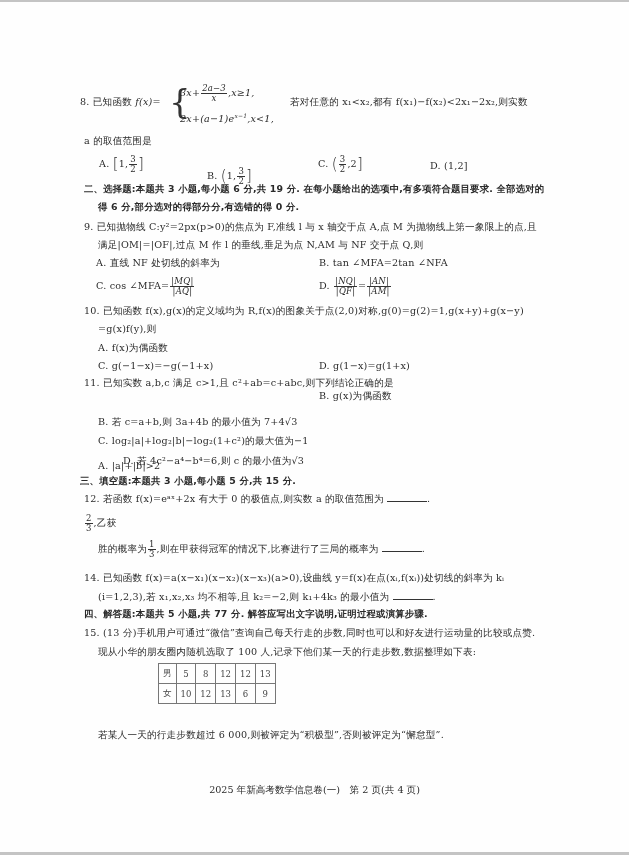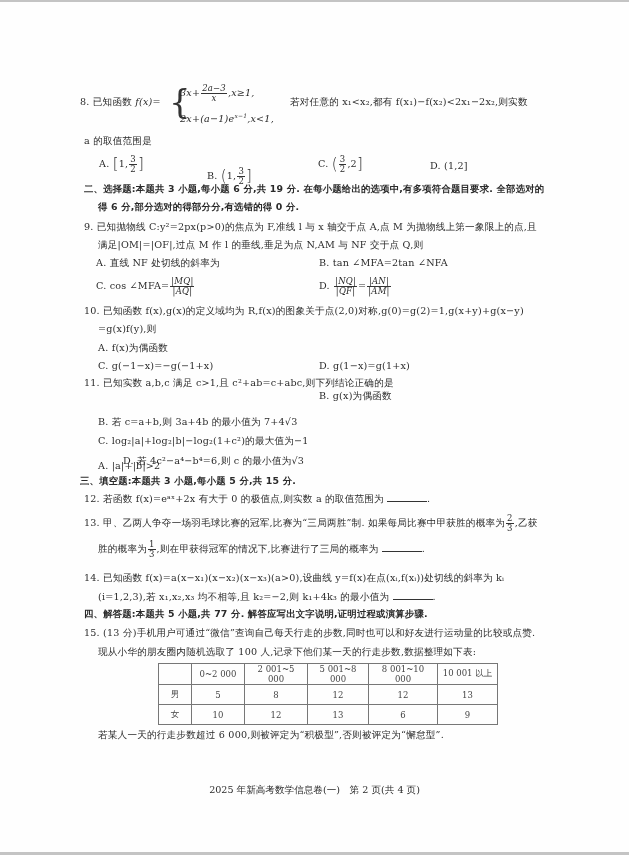--- a/index.html
+++ b/index.html
@@ -90,48 +90,40 @@
 <div class="line" style="left:98px;top:454px;margin-left:25px;">D. 若 4c²−a⁴−b⁴=6,则 c 的最小值为√3</div>
 
 <div class="line bold" style="left:80px;top:474px;">三、填空题:本题共 3 小题,每小题 5 分,共 15 分.</div>
 
 <div class="line" style="left:84px;top:492px;">
   <span>12. 若函数 f(x)=eᵃˣ+2x 有大于 0 的极值点,则实数 a 的取值范围为</span>
   <span class="blank"></span><span>.</span>
 </div>
 
 <div class="line" style="left:84px;top:514px;">
-  <span>13. 甲、乙两人争夺一场羽毛球比赛的冠军,比赛为“三局两胜”制. 如果每局比赛中甲获胜的概率为</span><span class="frac"><span class="num">2</span><span class="den">3</span></span><span>,乙获</span>
+  <span class="frac"><span class="num">2</span><span class="den">3</span></span><span>,乙获</span>
 </div>
 <div class="line" style="left:98px;top:540px;">
   <span>胜的概率为</span><span class="frac"><span class="num">1</span><span class="den">3</span></span><span>,则在甲获得冠军的情况下,比赛进行了三局的概率为</span>
   <span class="blank"></span><span>.</span>
 </div>
 
 <div class="line" style="left:84px;top:571px;">14. 已知函数 f(x)=a(x−x₁)(x−x₂)(x−x₃)(a&gt;0),设曲线 y=f(x)在点(xᵢ,f(xᵢ))处切线的斜率为 kᵢ</div>
 <div class="line" style="left:98px;top:590px;">
   <span>(i=1,2,3),若 x₁,x₂,x₃ 均不相等,且 k₂=−2,则 k₁+4k₃ 的最小值为</span>
   <span class="blank"></span><span>.</span>
 </div>
 
 <div class="line bold" style="left:84px;top:607px;">四、解答题:本题共 5 小题,共 77 分. 解答应写出文字说明,证明过程或演算步骤.</div>
 
 <div class="line" style="left:84px;top:626px;">15. (13 分)手机用户可通过“微信”查询自己每天行走的步数,同时也可以和好友进行运动量的比较或点赞.</div>
 <div class="line" style="left:98px;top:645px;">现从小华的朋友圈内随机选取了 100 人,记录下他们某一天的行走步数,数据整理如下表:</div>
 
 <table class="steps">
   <tbody>
-      <tr>
-    <td class="c0"></td>
-    <td class="c1">0~2 000</td>
-    <td class="c2">2 001~5 000</td>
-    <td class="c3">5 001~8 000</td>
-    <td class="c4">8 001~10 000</td>
-    <td class="c5">10 001 以上</td>
-  </tr>
   <tr>
     <td>男</td>
     <td>5</td>
     <td>8</td>
     <td>12</td>
     <td>12</td>
     <td>13</td>
   </tr>
   <tr>
     <td>女</td>

